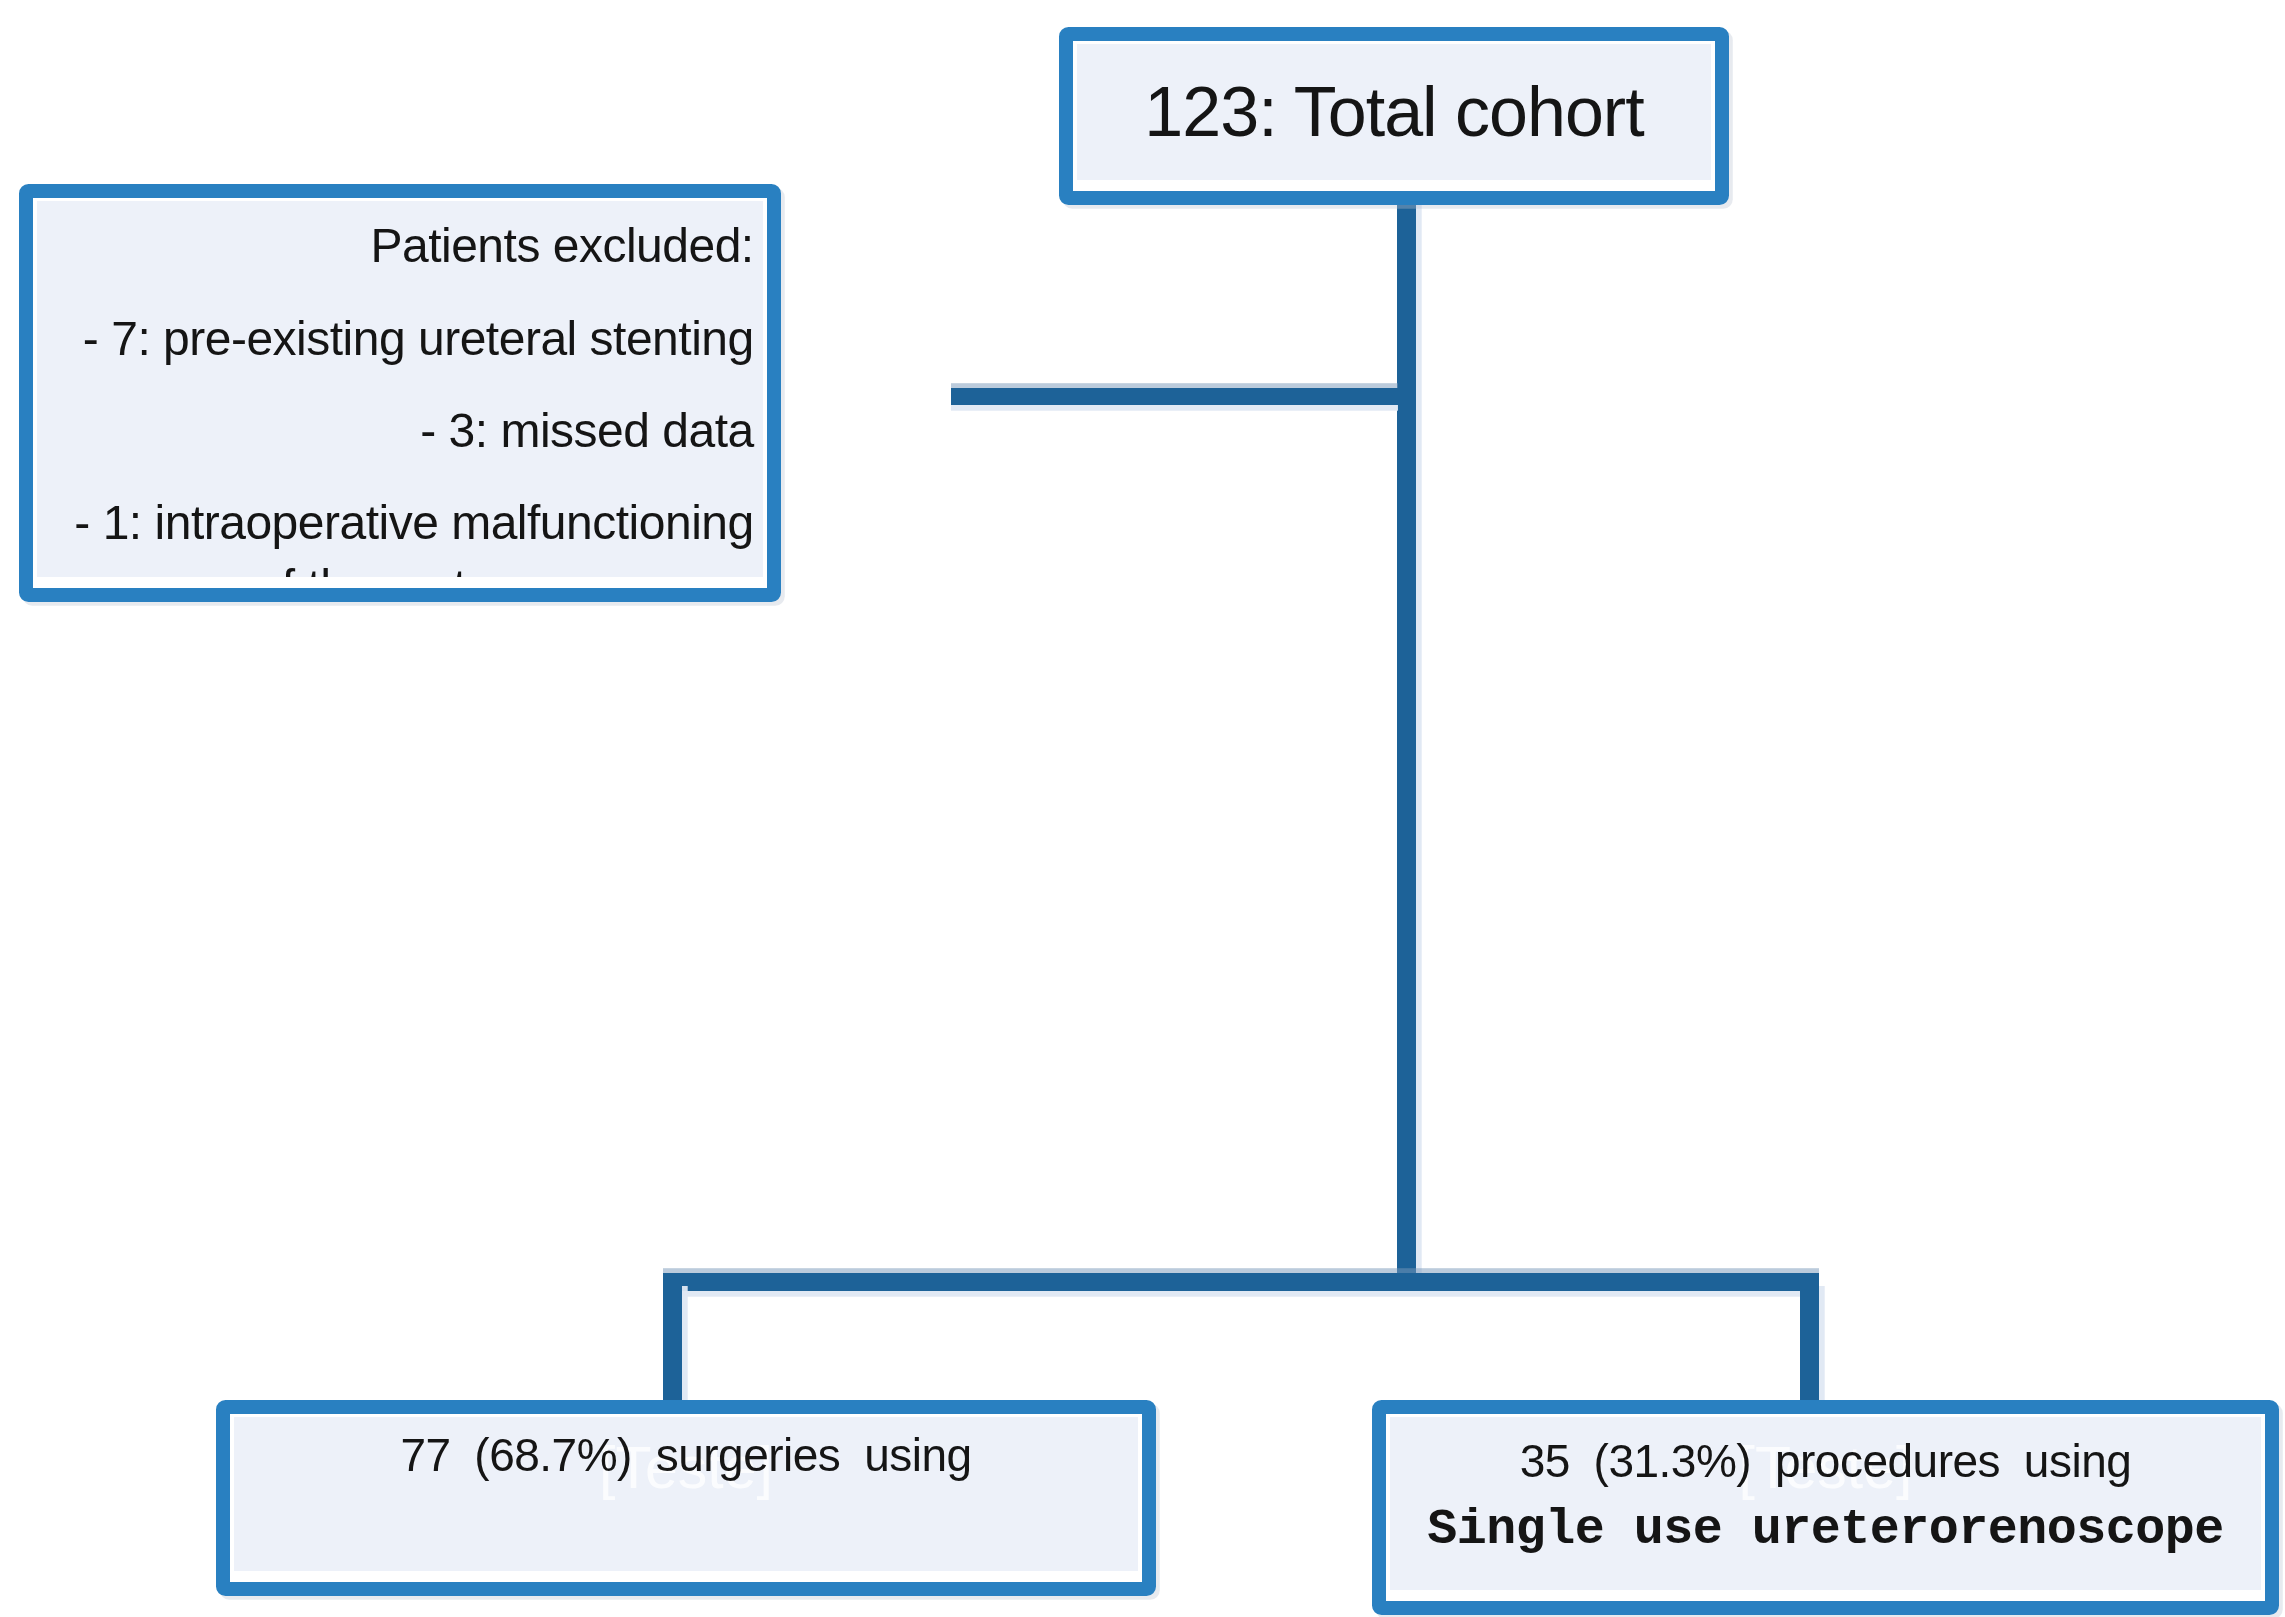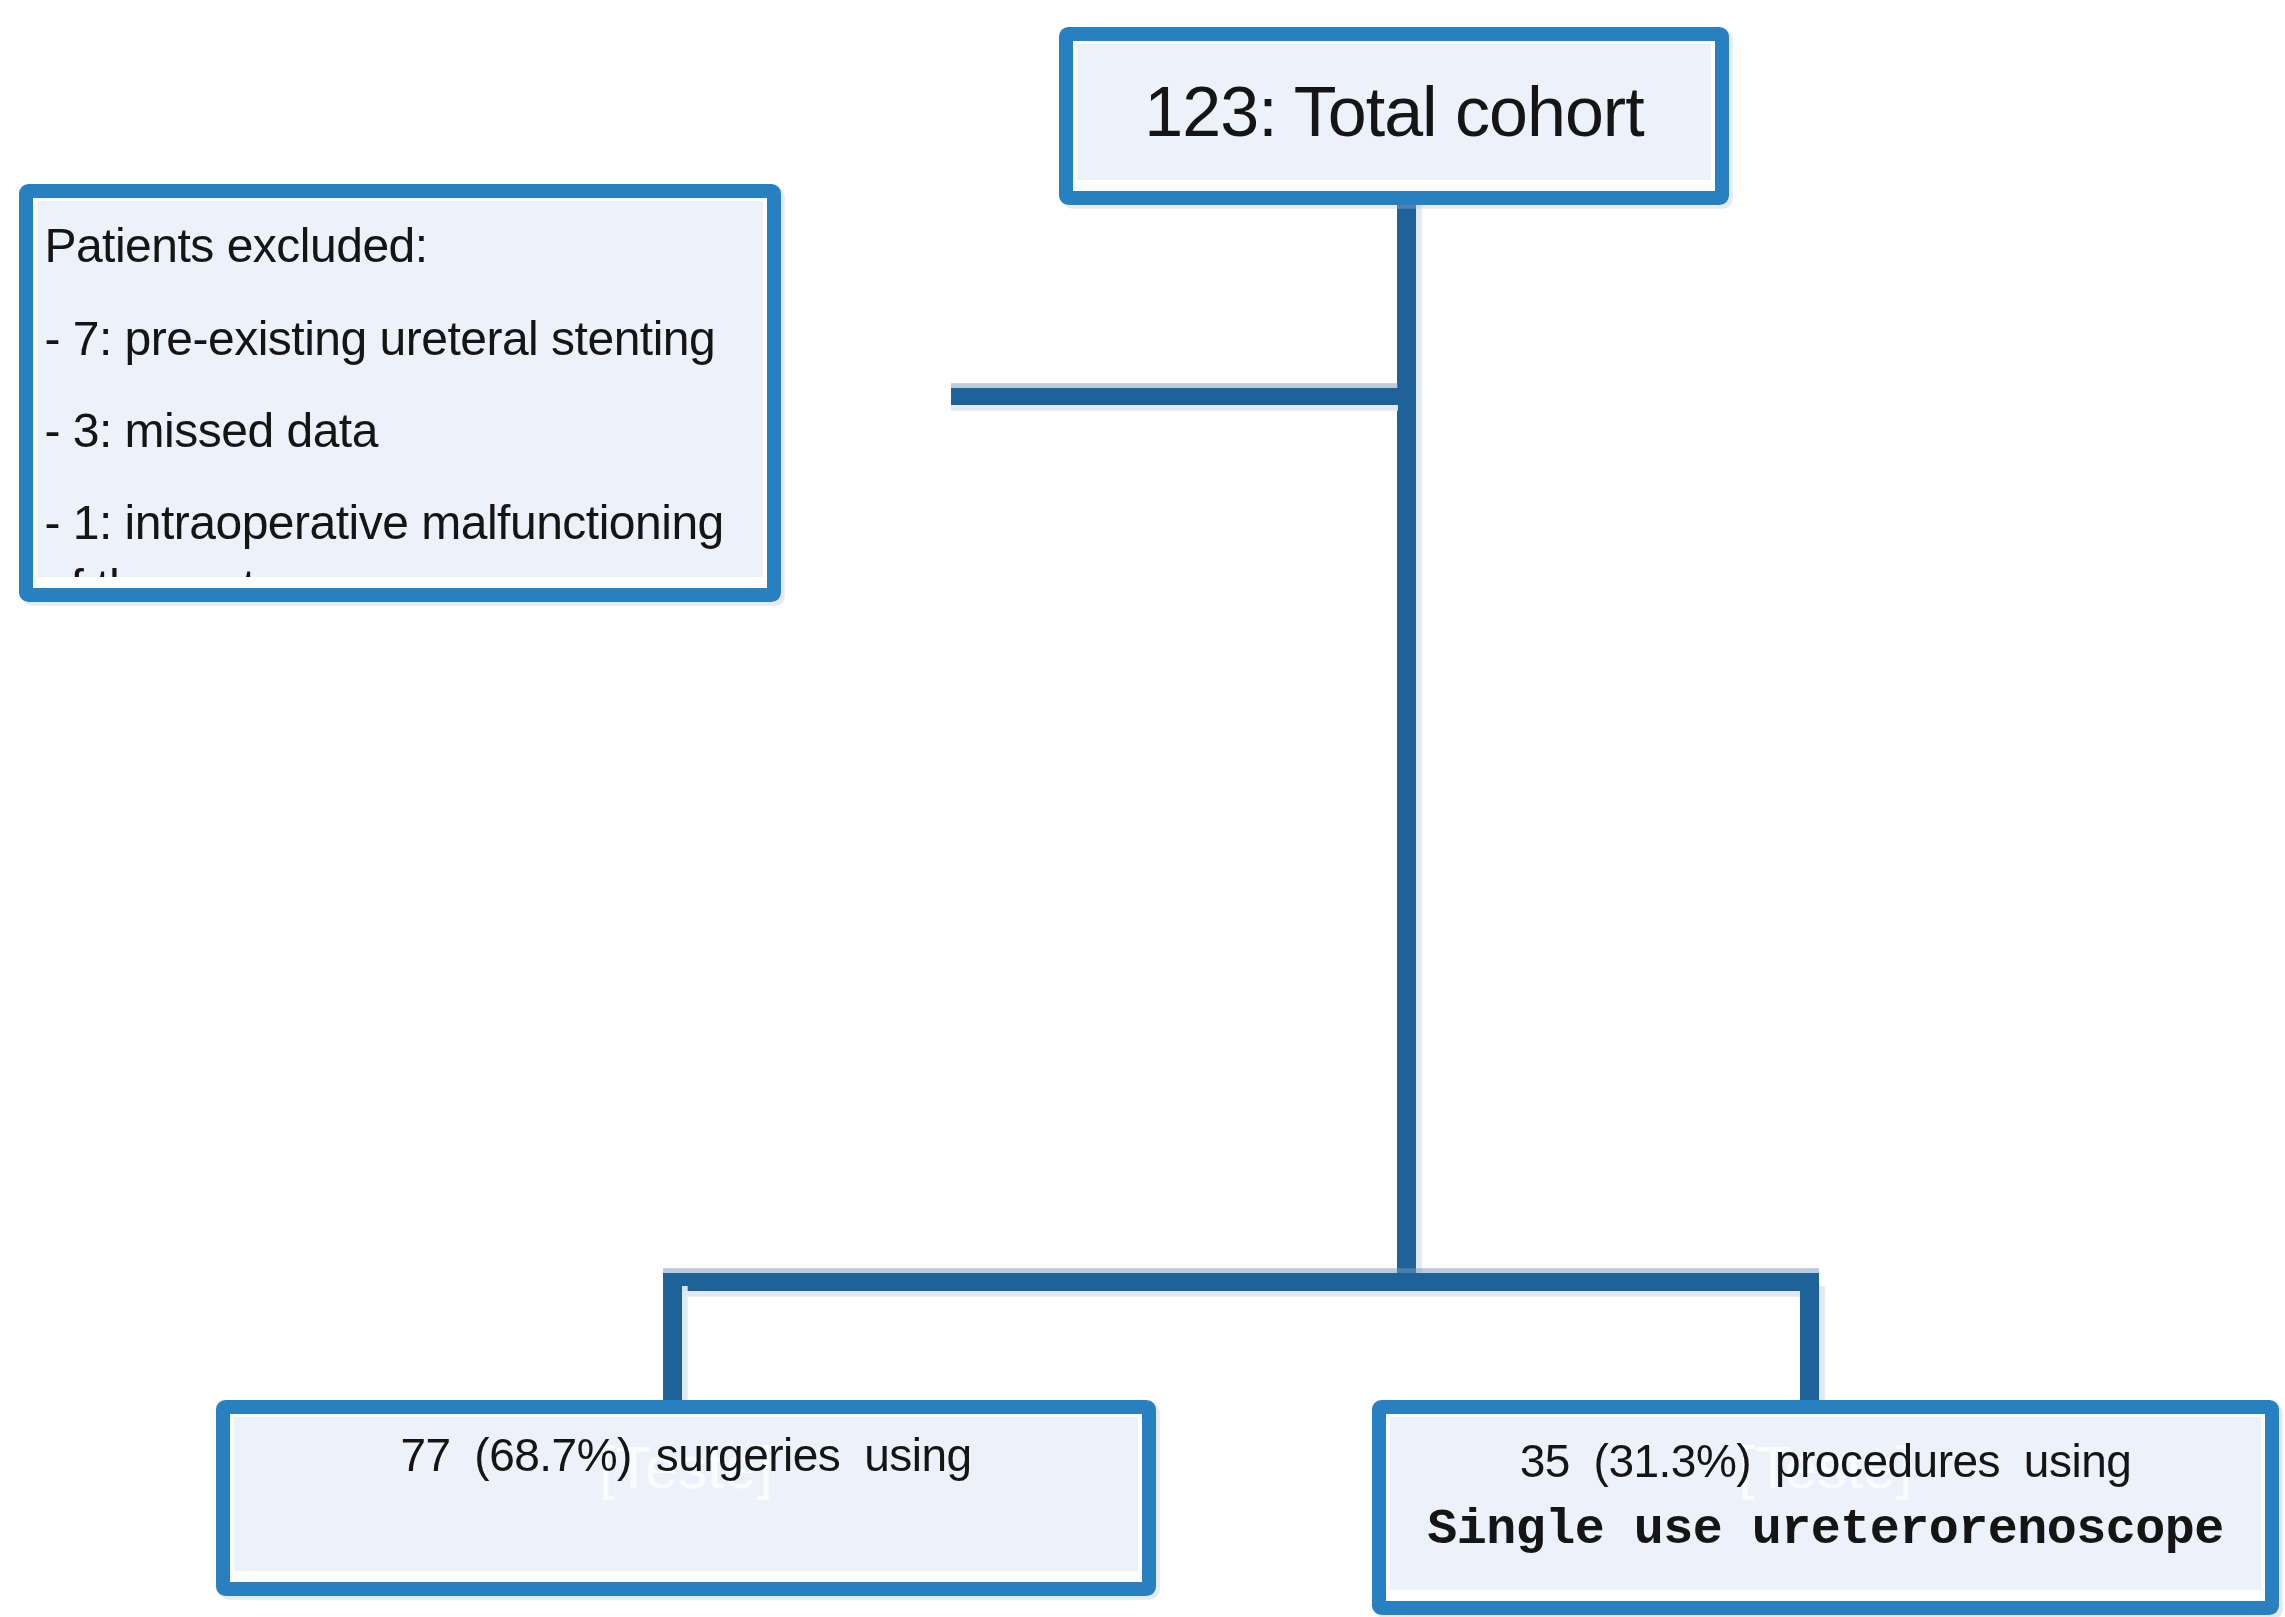--- a/index.html
+++ b/index.html
@@ -39,20 +39,21 @@
     border-radius: 9.5px;
     background: #ffffff;
     z-index: 2;
     box-shadow: 3.8px 3.8px 0 rgba(185,195,208,0.35);
   }
   .fill {
     position: absolute;
     inset: 2.9px 3.8px 11.4px 3.8px;
     background: #edf1f9;
     overflow: hidden;
+    text-align: right;
   }
 
   #top-box      { left: 1059px; top: 27px;   width: 670px; height: 178px; }
   #excluded-box { left: 19px;   top: 184px;  width: 762px; height: 418px; }
   #left-box     { left: 216px;  top: 1400px; width: 940px; height: 196px; }
   #right-box    { left: 1372px; top: 1400px; width: 907px; height: 215px; }
 
   #top-box .fill {
     display: flex;
     align-items: center;

